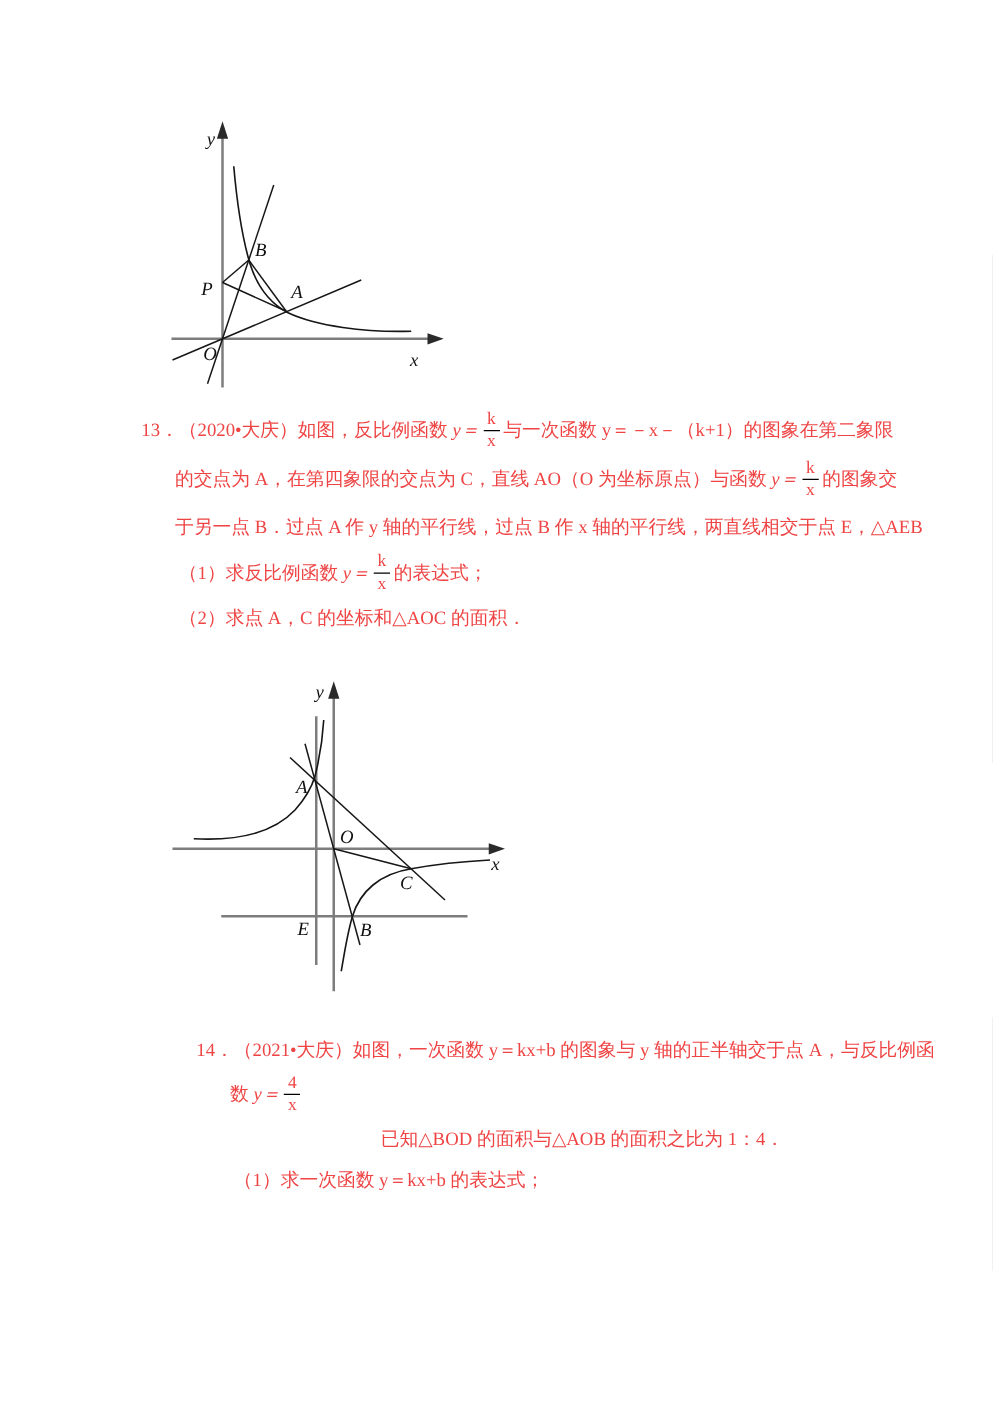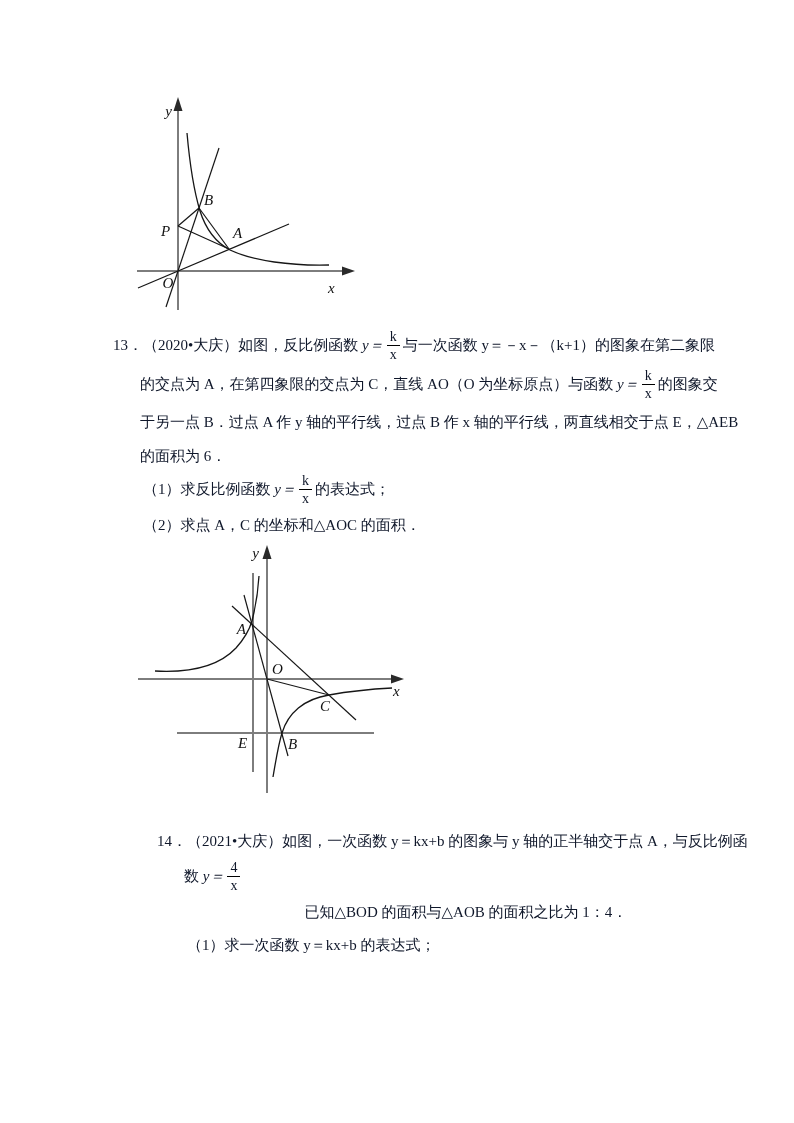--- a/index.html
+++ b/index.html
@@ -5,21 +5,21 @@
   html,body{margin:0;padding:0;background:#e8e8e8;}
   .page{
     position:relative;
     width:794px;height:1123px;
     margin:0 auto;
     background:#ffffff;
     font-family:"Liberation Serif","DejaVu Serif",serif;
     color:#000;
     overflow:hidden;
   }
-  .textline{white-space:nowrap;font-size:15px;color:#0f172a;}
+  .textline{white-space:nowrap;font-size:15px;color:#ef4444;}
   .mi{font-style:italic;}
   .frac{display:inline-block;vertical-align:middle;text-align:center;margin:0 3px;position:relative;top:-1px;line-height:normal;}
   .frac .fnum{display:block;line-height:15px;padding:0 3px 1px;border-bottom:1px solid #000;font-size:14px;}
   .frac .fden{display:block;line-height:15px;padding-top:1px;font-size:14px;}
   .p13{position:absolute;top:326px;left:113px;}
   .p13-l1{height:38px;line-height:38px;}
   .p13-l2{height:40px;line-height:40px;padding-left:27px;}
   .p13-l3{height:37px;line-height:37px;padding-left:27px;}
   .p13-l4{height:30px;line-height:30px;padding-left:27px;}
   .p13-q1{height:36px;line-height:36px;padding-left:30px;}
@@ -79,23 +79,20 @@
       <span>13．</span><span>（2020•大庆）如图，反比例函数</span>
       <span class="mi">y＝</span><span class="frac"><span class="fnum">k</span><span class="fden">x</span></span><span>与一次函数 y＝－x－（k+1）的图象在第二象限</span>
     </div>
     <div class="textline p13-l2">
       <span>的交点为 A，在第四象限的交点为 C，直线 AO（O 为坐标原点）与函数</span>
       <span class="mi">y＝</span><span class="frac"><span class="fnum">k</span><span class="fden">x</span></span><span>的图象交</span>
     </div>
     <div class="textline p13-l3">
       <span>于另一点 B．过点 A 作 y 轴的平行线，过点 B 作 x 轴的平行线，两直线相交于点 E，△AEB</span>
     </div>
-    <div class="textline p13-l4">
-      <span>的面积为 6．</span>
-    </div>
     <div class="textline p13-q1">
       <span>（1）求反比例函数</span>
       <span class="mi">y＝</span><span class="frac"><span class="fnum">k</span><span class="fden">x</span></span><span>的表达式；</span>
     </div>
     <div class="textline p13-q2">
       <span>（2）求点 A，C 的坐标和△AOC 的面积．</span>
     </div>
   </div>
 
   <svg class="fig fig2" width="275" height="252" viewBox="0 0 275 252">

